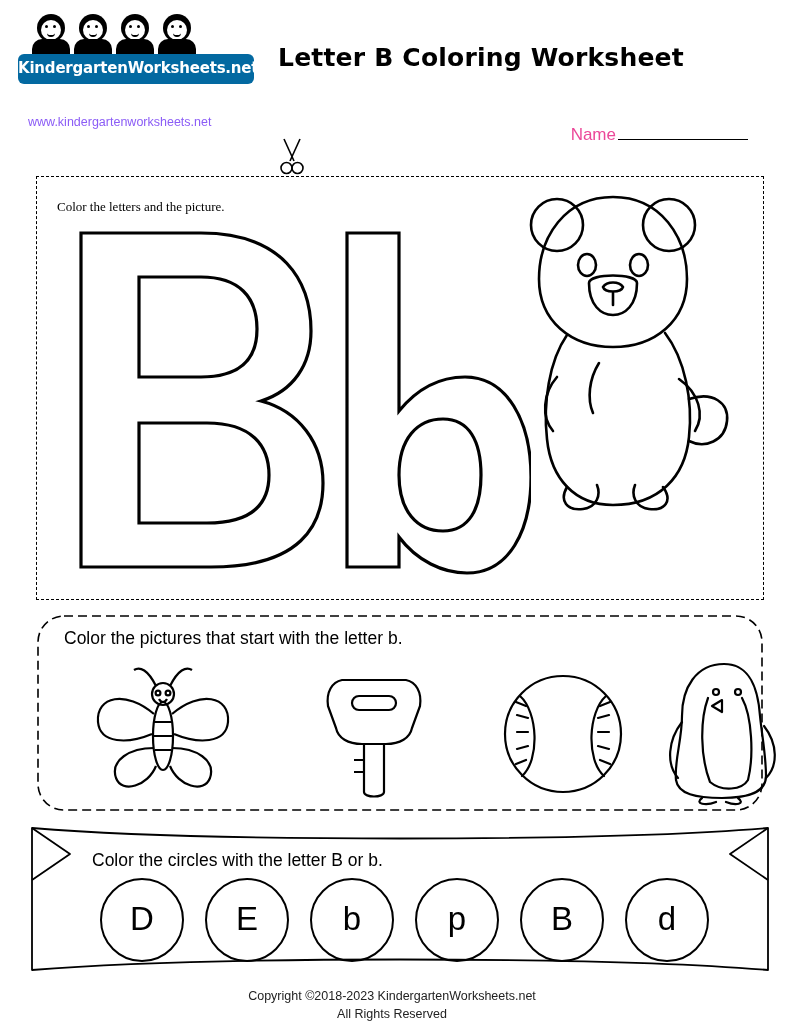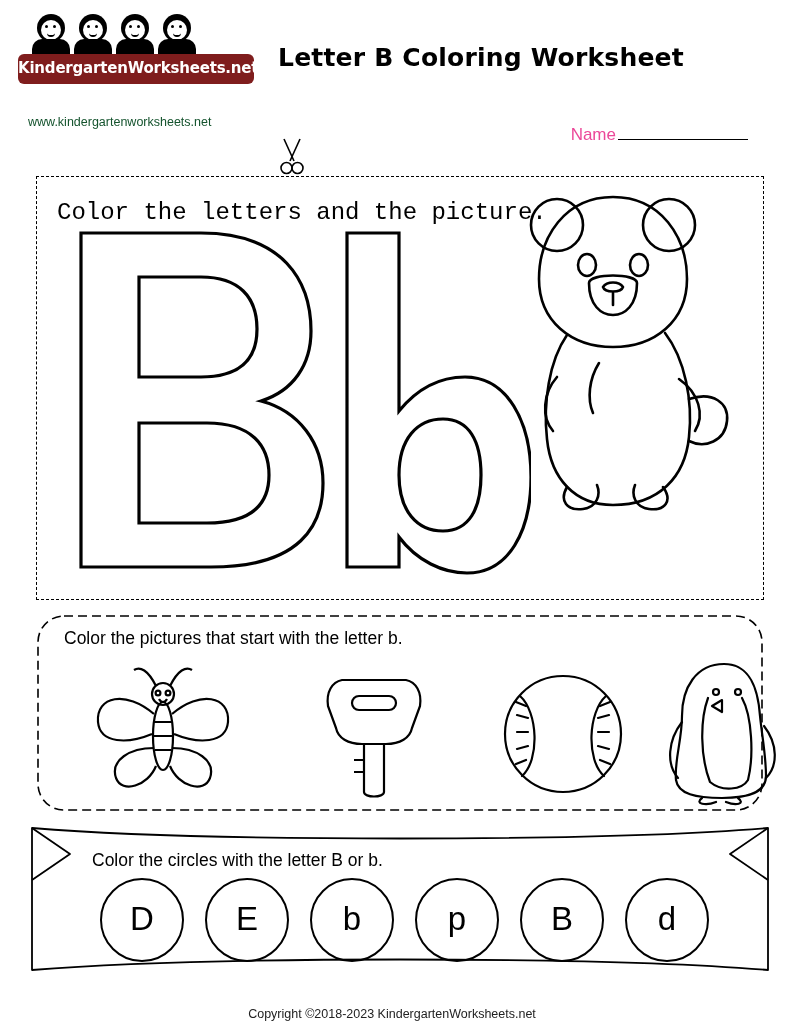--- a/index.html
+++ b/index.html
@@ -79,40 +79,40 @@
   }
   .kid.k1 { left: 0; }
   .kid.k2 { left: 42px; }
   .kid.k3 { left: 84px; }
   .kid.k4 { left: 126px; }
 
   .logo-bar {
     position: relative;
     width: 236px;
     height: 30px;
-    background: #7f1d1d;
+    background: #0369a1;
     border-radius: 6px;
     margin-top: -2px;
   }
   .logo-bar .logo-text {
     position: absolute;
     left: 0; right: 0; top: 5px;
     text-align: center;
     color: #fff;
     font-family: "DejaVu Sans", sans-serif;
     font-weight: bold;
     font-size: 15px;
     letter-spacing: -0.2px;
   }
   .site-url {
     position: absolute;
     left: 28px;
     top: 115px;
     font-size: 12.5px;
-    color: #14532d;
+    color: #8b5cf6;
     font-family: "Liberation Sans", sans-serif;
   }
 
   .title {
     position: absolute;
     left: 278px;
     top: 34px;
     font-family: "DejaVu Sans", sans-serif;
     font-size: 25px;
     font-weight: bold;
@@ -155,22 +155,22 @@
     top: 176px;
     width: 728px;
     height: 424px;
     border: 1.5px dashed #000;
     box-sizing: border-box;
   }
   .sec1-instr {
     position: absolute;
     left: 20px;
     top: 22px;
-    font-size: 24px;
-    font-family: Liberation Mono, monospace;
+    font-size: 13px;
+    font-family: Liberation Serif, serif;
   }
 
   .letters {
     position: absolute;
     left: 24px;
     top: 48px;
     width: 470px;
     height: 350px;
   }
   .bear {
@@ -519,13 +519,14 @@
       <span>B</span>
     </div>
     <div class="circle" style="left:525px;">
       <span>d</span>
     </div>
   </div>
 </div>
 
 <div class="footer">
   <div>Copyright ©2018-2023 KindergartenWorksheets.net</div>
+  <div>All Rights Reserved</div>
 </div>
 
 </body></html>

